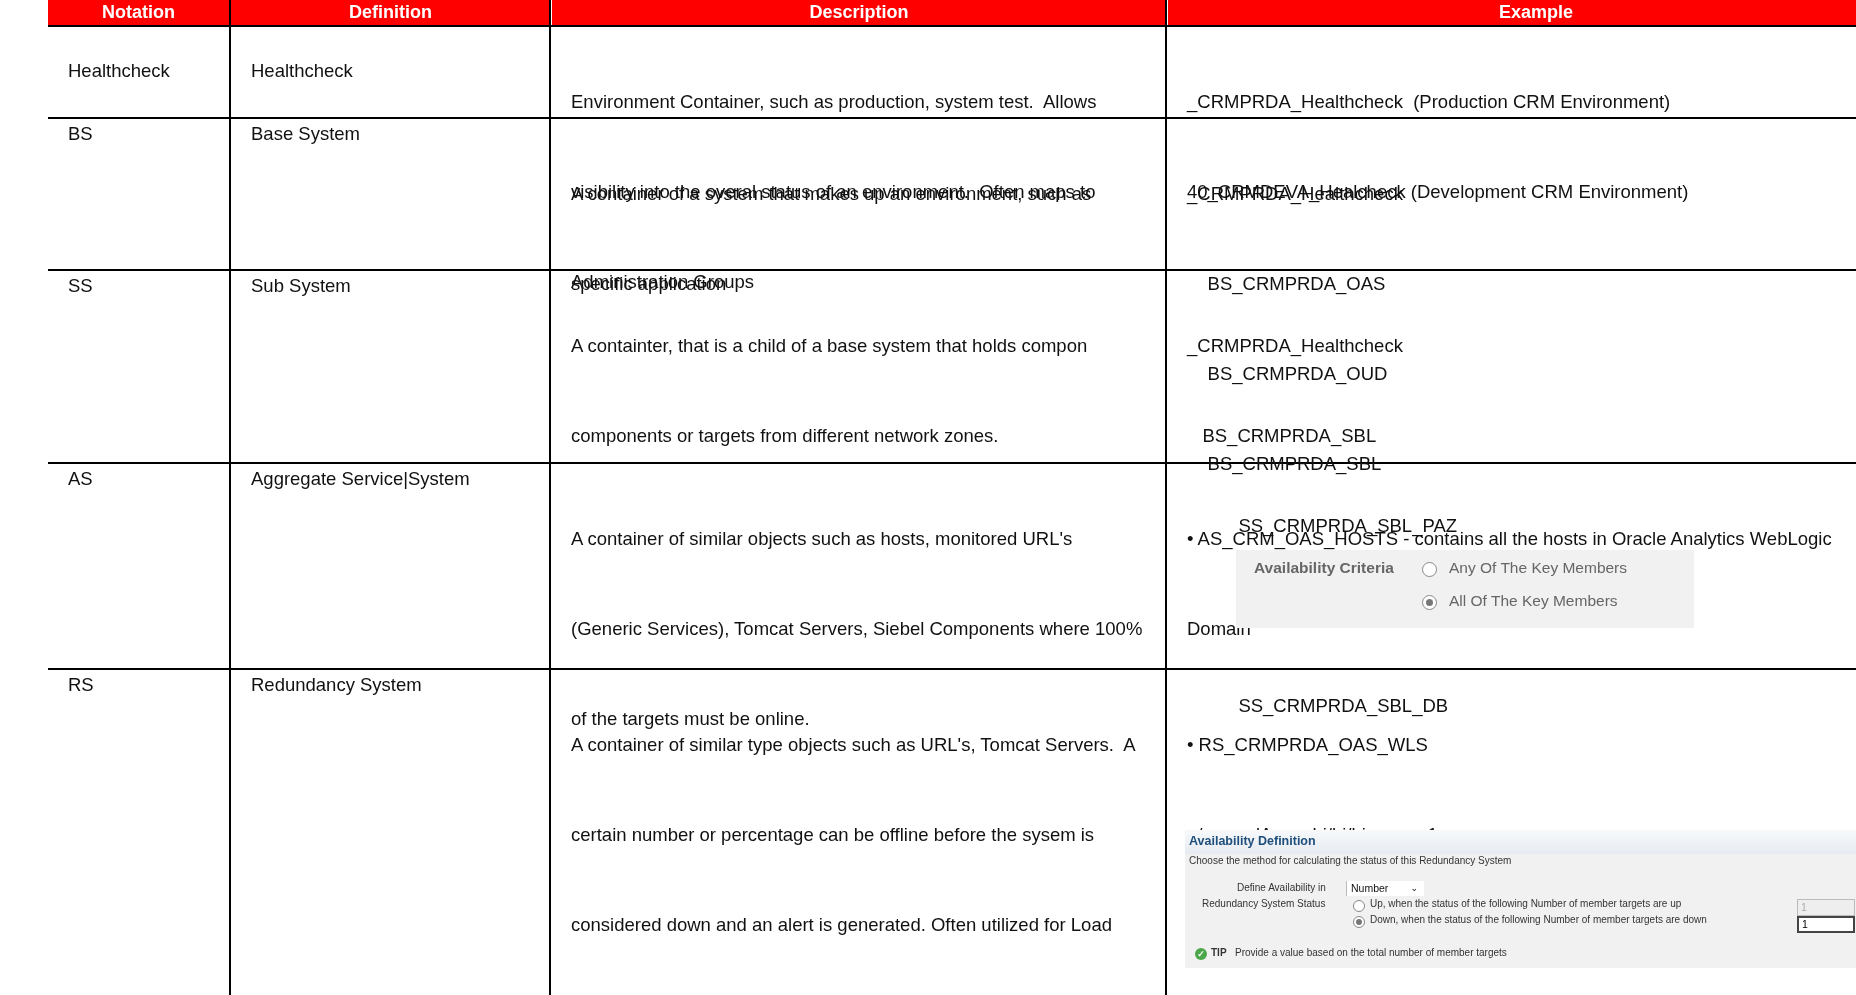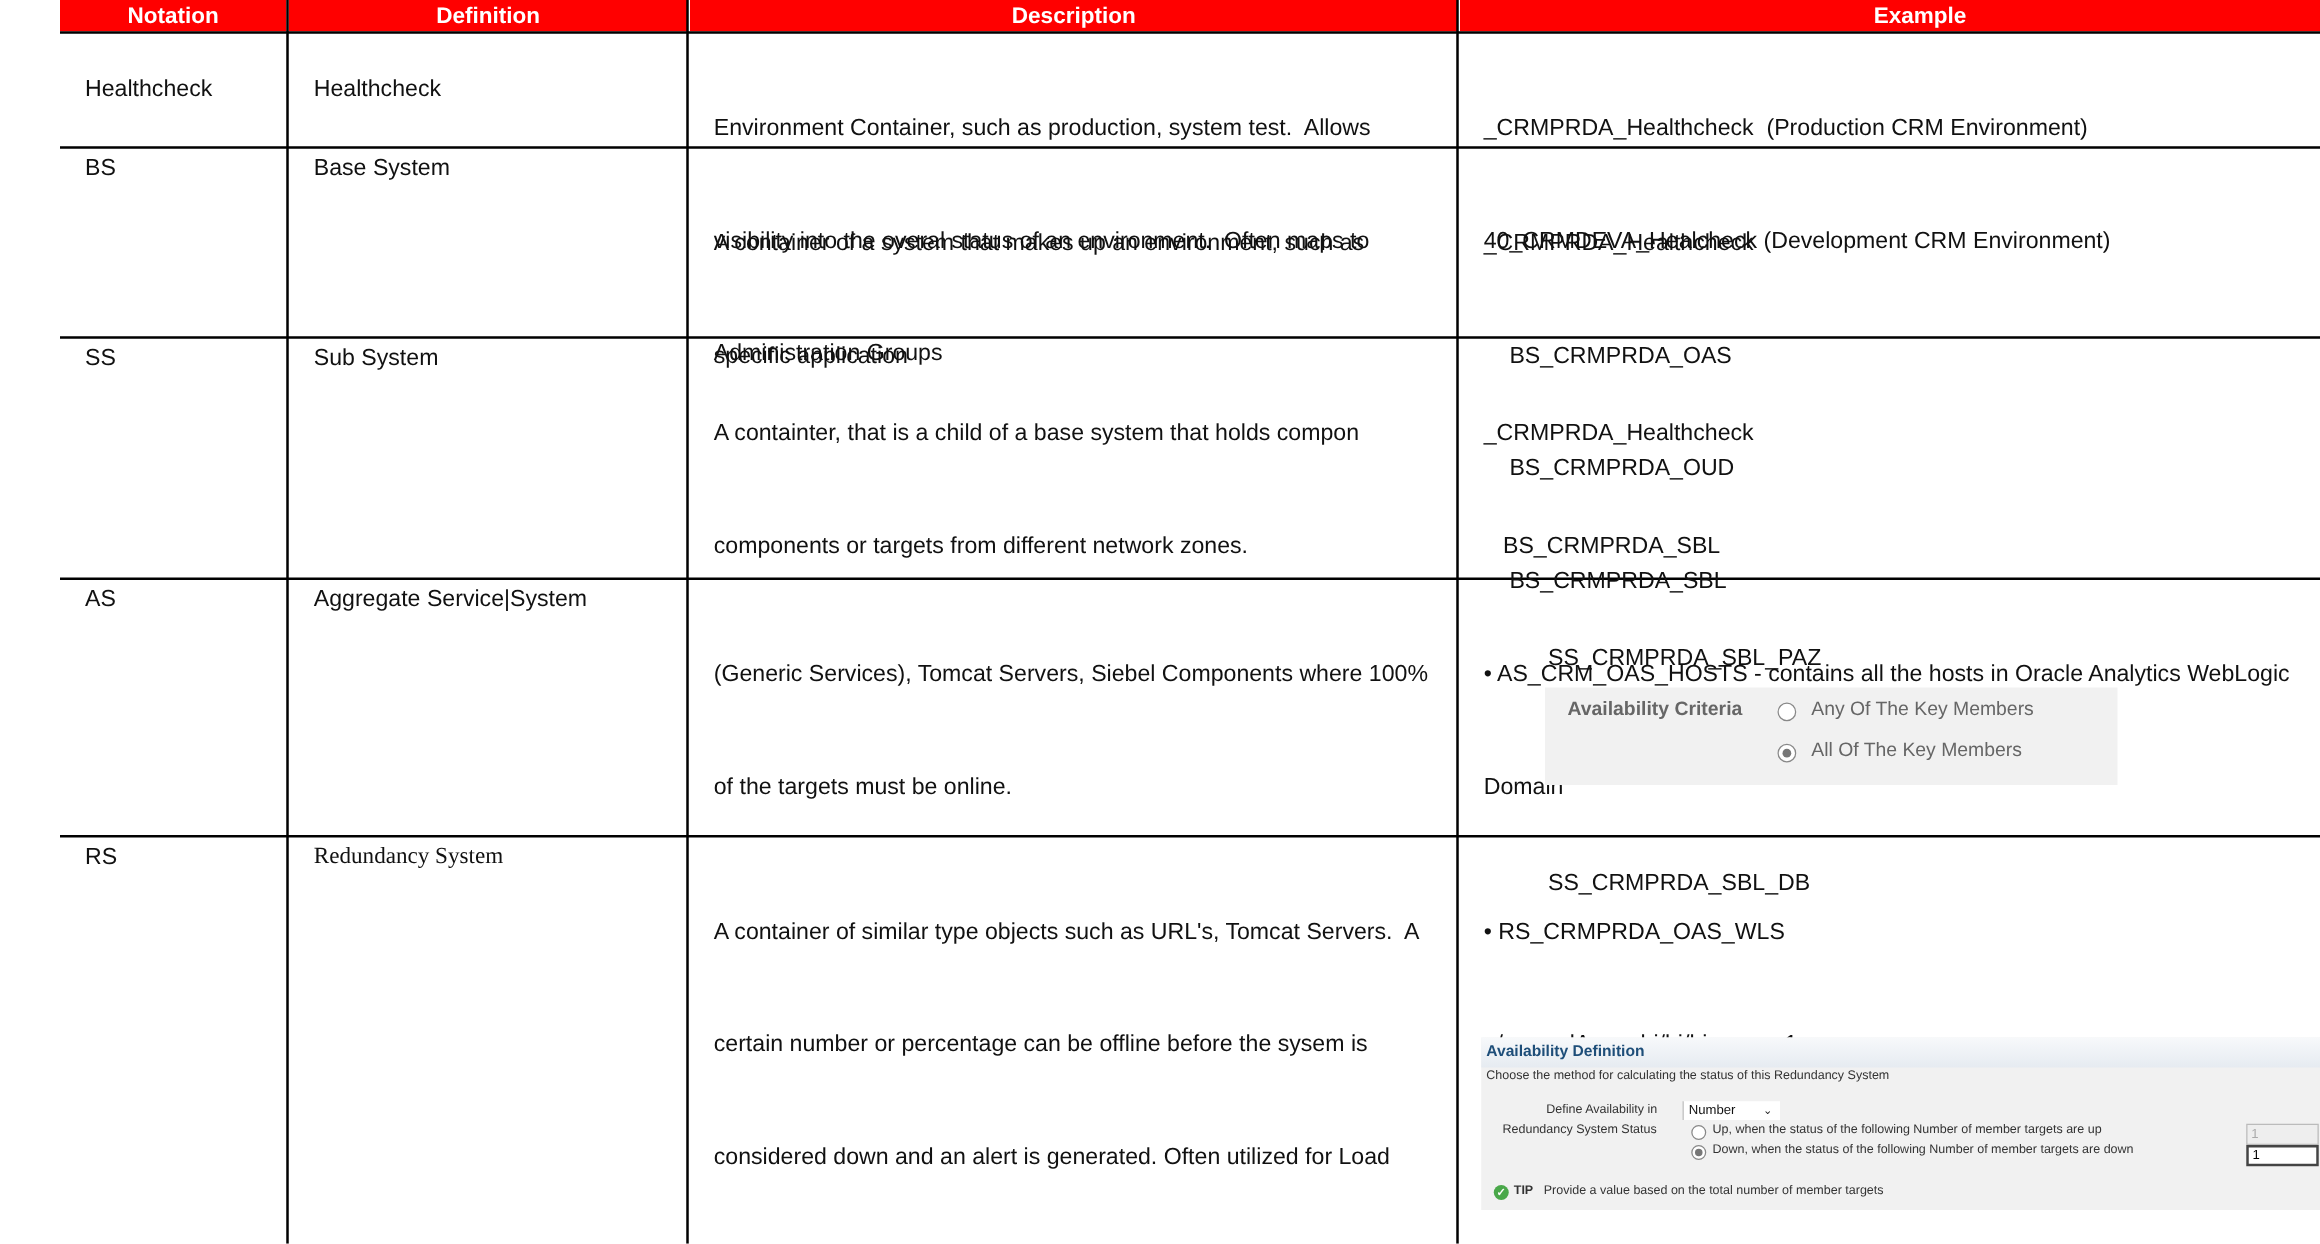--- a/index.html
+++ b/index.html
@@ -93,38 +93,39 @@
     <span class="line">_CRMPRDA_Healthcheck</span>
     <span class="line">   BS_CRMPRDA_SBL</span>
     <span class="line">          SS_CRMPRDA_SBL_PAZ</span>
     <span class="line">          SS_CRMPRDA_SBL_OPS</span>
     <span class="line">          SS_CRMPRDA_SBL_DB</span>
   </div>
 
   <div class="cell" style="left:0;top:464px;width:181px;">AS</div>
   <div class="cell" style="left:183px;top:464px;width:318px;">Aggregate Service|System</div>
   <div class="cell" style="left:503px;top:464px;width:614px;">
+    <span class="line">A container of similar objects such as hosts, monitored URL's</span>
     <span class="line">(Generic Services), Tomcat Servers, Siebel Components where 100%</span>
     <span class="line">of the targets must be online.</span>
   </div>
   <div class="cell" style="left:1119px;top:464px;width:733px;">
     <span class="line">• AS_CRM_OAS_HOSTS - contains all the hosts in Oracle Analytics WebLogic</span>
     <span class="line">Domain</span>
   </div>
 
   <div class="panel" style="left:1188px;top:550px;width:458px;height:78px;">
     <div class="p1-label">Availability Criteria</div>
     <div class="radio" style="left:186px;top:12px;"></div>
     <div class="p1-opt" style="left:213px;top:9px;">Any Of The Key Members</div>
     <div class="radio on" style="left:186px;top:45px;"></div>
     <div class="p1-opt" style="left:213px;top:42px;">All Of The Key Members</div>
   </div>
 
   <div class="cell" style="left:0;top:670px;width:181px;">RS</div>
-  <div class="cell" style="left:183px;top:670px;width:318px;font-family:Liberation Serif, serif;">Redundancy System</div>
+  <div class="cell" style="left:183px;top:670px;width:318px;">Redundancy System</div>
   <div class="cell" style="left:503px;top:670px;width:614px;">
     <span class="line">A container of similar type objects such as URL's, Tomcat Servers.  A</span>
     <span class="line">certain number or percentage can be offline before the sysem is</span>
     <span class="line">considered down and an alert is generated. Often utilized for Load</span>
     
   </div>
   <div class="cell" style="left:1119px;top:670px;width:733px;">
     <span class="line">• RS_CRMPRDA_OAS_WLS</span>
     <span class="line">  /crmprdAoas_bi/bi/bi_server1</span>
     <span class="line">  /crmprdAoas_bi/bi/bi_server2</span>

